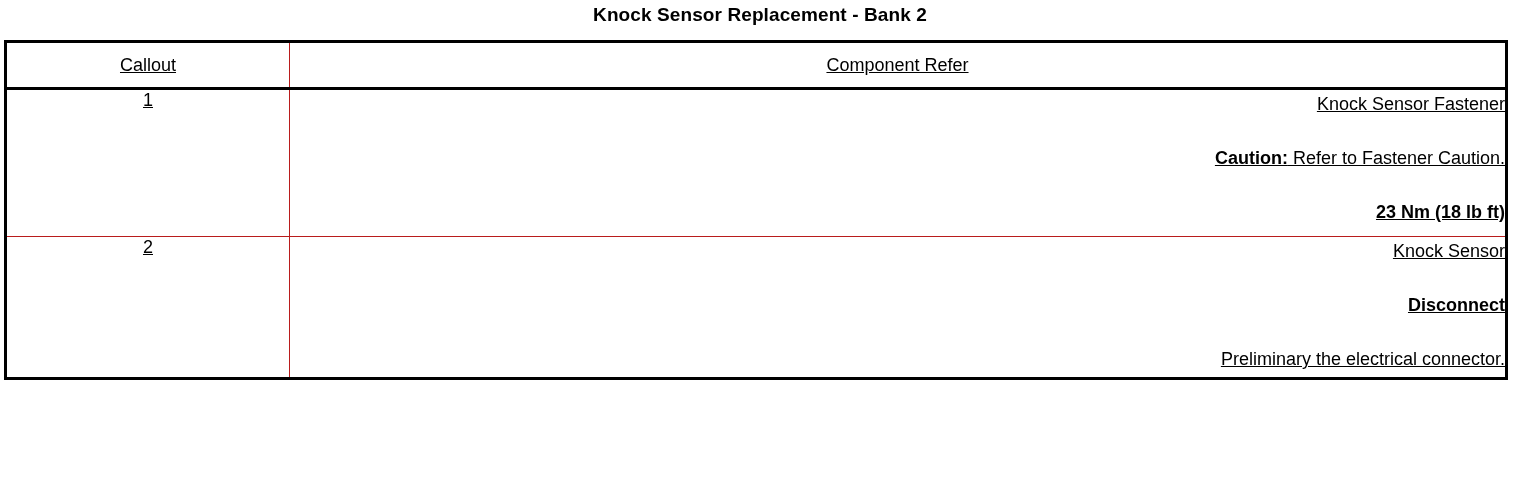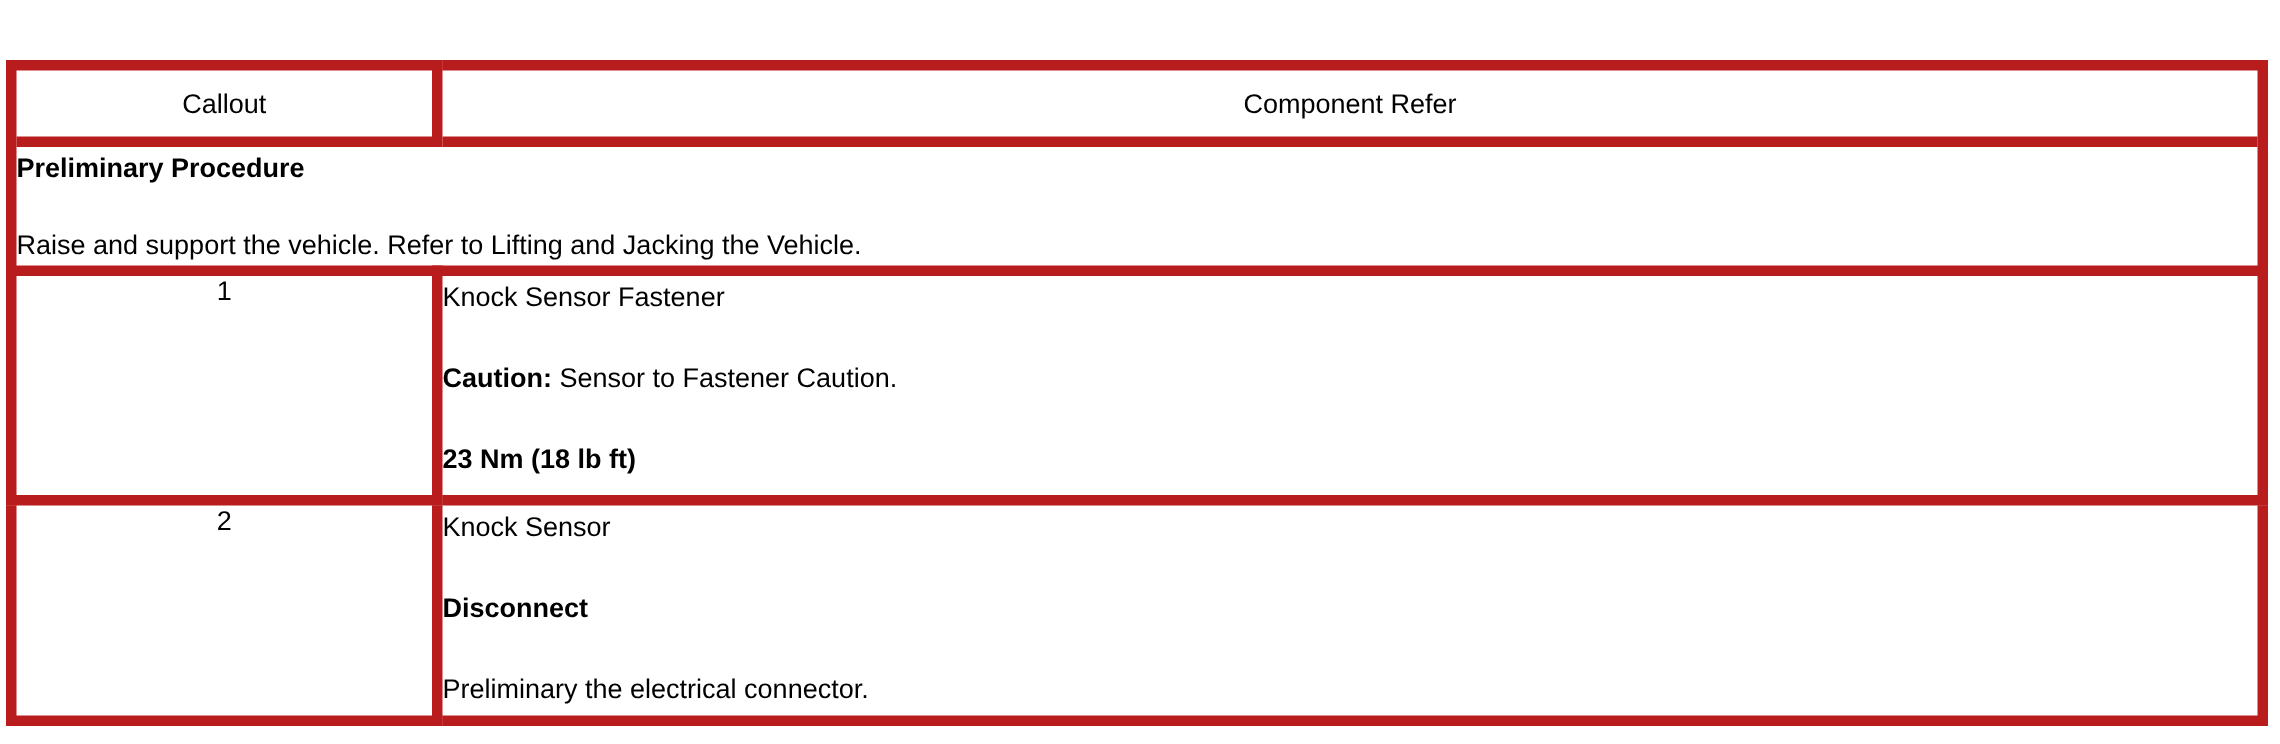--- a/index.html
+++ b/index.html
@@ -43,25 +43,26 @@
     border-collapse: collapse;
     table-layout: fixed;
     border: 3px solid #000000;
   }
 
   .proc-table col.col-callout { width: 284px; }
   .proc-table col.col-name    { width: 1217px; }
 
   .proc-table td,
   .proc-table th {
-    border: 7px solid #b91c1c;
+    border: 1px solid #b91c1c;
     padding: 0;
     vertical-align: top;
     font-weight: normal;
     font-size: 18px;
+    text-decoration: underline;
   }
 
   
   .hdr-cell {
     text-align: center;
     font-weight: bold;
     font-size: 19px;
     height: 44px;
     line-height: 44px;
     border-bottom: 3px solid #000000 !important;
@@ -90,20 +91,21 @@
   .callout-cell {
     text-align: center;
     vertical-align: middle;
     font-size: 18px;
     font-weight: normal;
   }
 
   
   .name-cell {
     padding: 3px 6px 6px 6px;
+    text-align: right;
   }
   .name-line {
     font-size: 18px;
     line-height: 28px;
     margin: 0;
     font-weight: normal;
   }
   .name-line + .name-line {
     margin-top: 26px;
   }
@@ -114,45 +116,40 @@
     font-weight: bold;
   }
   .row-1 .name-cell { padding-bottom: 10px; }
   .row-2 .name-cell { padding-bottom: 4px; margin-top: 40px; }
 </style>
 </head>
 <body>
 
 <div class="page">
 
+  <div class="doc-title">Knock Sensor Replacement - Bank 2</div>
 
   <table class="proc-table">
     <colgroup>
       <col class="col-callout">
       <col class="col-name">
     </colgroup>
     <thead>
       <tr>
         <th class="hdr-cell">Callout</th>
         <th class="hdr-cell">Component Refer</th>
       </tr>
     </thead>
     <tbody>
-      <tr>
-        <td class="prelim-cell" colspan="2">
-          <p class="prelim-title">Preliminary Procedure</p>
-          <p class="prelim-text">Raise and support the vehicle. Refer to Lifting and Jacking the Vehicle.</p>
-        </td>
-      </tr>
 
       <tr class="row-1">
         <td class="callout-cell">1</td>
         <td class="name-cell">
           <p class="name-line">Knock Sensor Fastener</p>
-          <p class="name-line"><span class="lead-bold">Caution:</span><span> Sensor to Fastener Caution.</span></p>
+          <p class="name-line"><span class="lead-bold">Caution:</span><span> Refer to Fastener Caution.</span></p>
           <p class="name-line is-bold">23 Nm (18 lb ft)</p>
         </td>
       </tr>
 
       <tr class="row-2">
         <td class="callout-cell">2</td>
         <td class="name-cell">
           <p class="name-line">Knock Sensor</p>
           <p class="name-line is-bold">Disconnect</p>
           <p class="name-line">Preliminary the electrical connector.</p>

